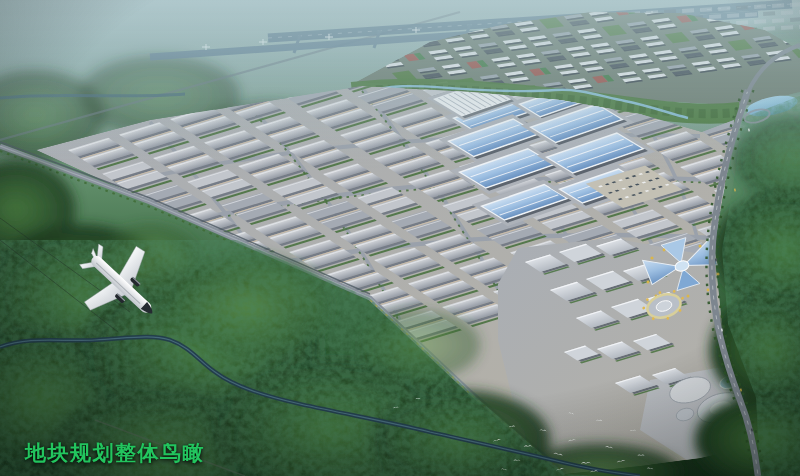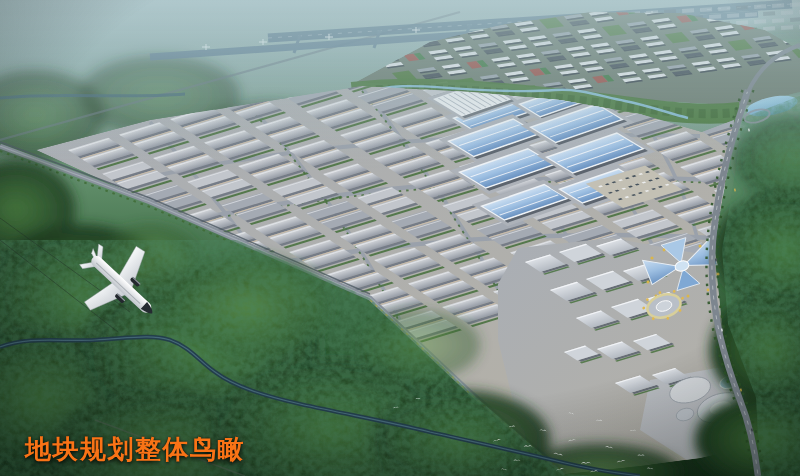--- a/index.html
+++ b/index.html
@@ -1,20 +1,20 @@
 <!DOCTYPE html>
 <html><head>
 <meta charset="utf-8">
 <style>
   html,body{margin:0;padding:0;background:#10230f;}
   .stage{position:relative;width:800px;height:476px;overflow:hidden;
          font-family:"Liberation Sans", sans-serif;}
   .stage svg{display:block;width:800px;height:476px;}
-  .caption{position:absolute;left:25px;bottom:9px;color:#f97316;
-           font-size:26px;font-weight:bold;letter-spacing:1.5px;
+  .caption{position:absolute;left:25px;bottom:9px;color:#22c55e;
+           font-size:21px;font-weight:bold;letter-spacing:1.5px;
            text-shadow:0 2px 4px rgba(0,0,0,.85),0 0 2px rgba(0,0,0,.6);
            font-family:"Liberation Sans", sans-serif;}
 </style>
 </head>
 <body>
 
 <div class="stage">
 <svg viewBox="0 0 800 476">
 <defs>
   <linearGradient id="bg" x1="0" y1="0" x2="0" y2="1">

